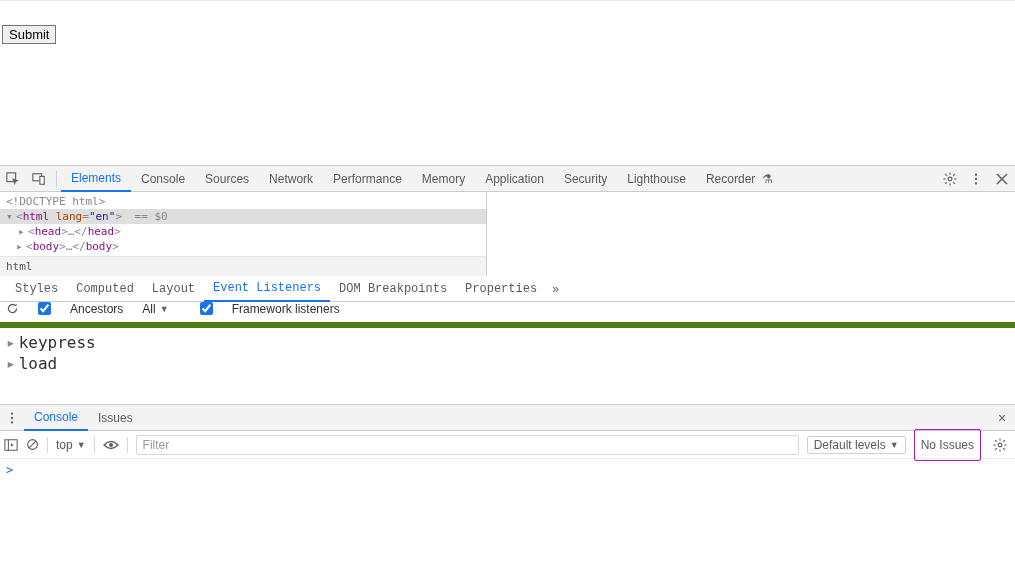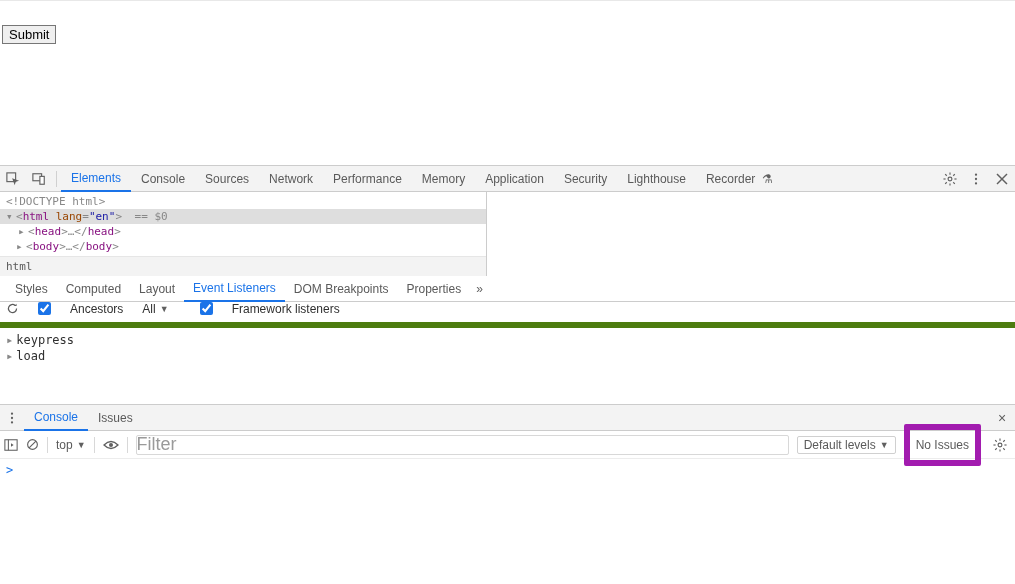--- a/index.html
+++ b/index.html
@@ -124,20 +124,21 @@
   border-bottom:1px solid #cccccc;
   padding-left:6px;
   gap: 0;
 }
 .side-tab {
   padding:0 9px;
   height:26px; line-height:26px;
   color:#5a5a5a;
   cursor:pointer;
   white-space:nowrap;
+  font-family:Liberation Mono, monospace;
 }
 .side-tab.active { color:#1a73e8; border-bottom:2px solid #1a73e8; line-height:24px;}
 .side-tabs .more {
   color:#606060; cursor:pointer; padding:0 6px;
 }
 .listener-toolbar {
   height: 26px;
   display:flex;
   align-items:flex-start;
   border-bottom:6px solid #4d7c0f;
@@ -150,21 +151,21 @@
 .scope-select {
   display:flex; align-items:center; gap:4px;
   color:#303030;
   cursor:pointer;
 }
 .scope-select .tri { font-size:9px; color:#606060;}
 .listener-list {
   flex:1;
   padding:4px 6px;
   font-family: Menlo, Consolas, monospace;
-  font-size:12px;
+  font-size:16px;
 }
 .listener-list .row { padding:1px 0;}
 .listener-list .arrow { color:#888; margin-right:3px; cursor:pointer;}
 
 .console-drawer {
   border-top: 1px solid #cccccc;
   display:flex;
   flex-direction:column;
   flex:1;
 }
@@ -195,36 +196,36 @@
 .console-toolbar .ib { cursor:pointer; display:flex; align-items:center;}
 .console-toolbar .vsep { width:1px; height:16px; background:#d8d8d8;}
 .ctx-select { display:flex; align-items:center; gap:4px; cursor:pointer;}
 .ctx-select .tri { font-size:9px; color:#606060;}
 .eye { cursor:pointer;}
 .filter-input {
   flex:1;
   border:1px solid #d8d8d8;
   border-radius:2px;
   height:20px;
-  padding:0 0;
-  font-size:18px;
+  padding:0 6px;
+  font-size:12px;
   color:#303030;
 }
 .filter-input::placeholder{color:#9a9a9a;}
 .level-pill {
   border:1px solid #d0d0d0;
   border-radius:2px;
   padding:1px 6px;
   display:flex; align-items:center; gap:4px;
   cursor:pointer;
   white-space:nowrap;
 }
 .level-pill .tri{font-size:9px;color:#606060;}
 .issues-pill {
-  border:6px solid #a21caf;
+  border:1px solid #a21caf;
   padding:8px 6px;
   border-radius:2px;
   cursor:pointer;
   white-space:nowrap;
 }
 .gear { cursor:pointer; color:#606060; padding:0 4px;}
 .console-body {
   flex:1;
   padding:4px 6px;
   font-family:Menlo,Consolas,monospace;

